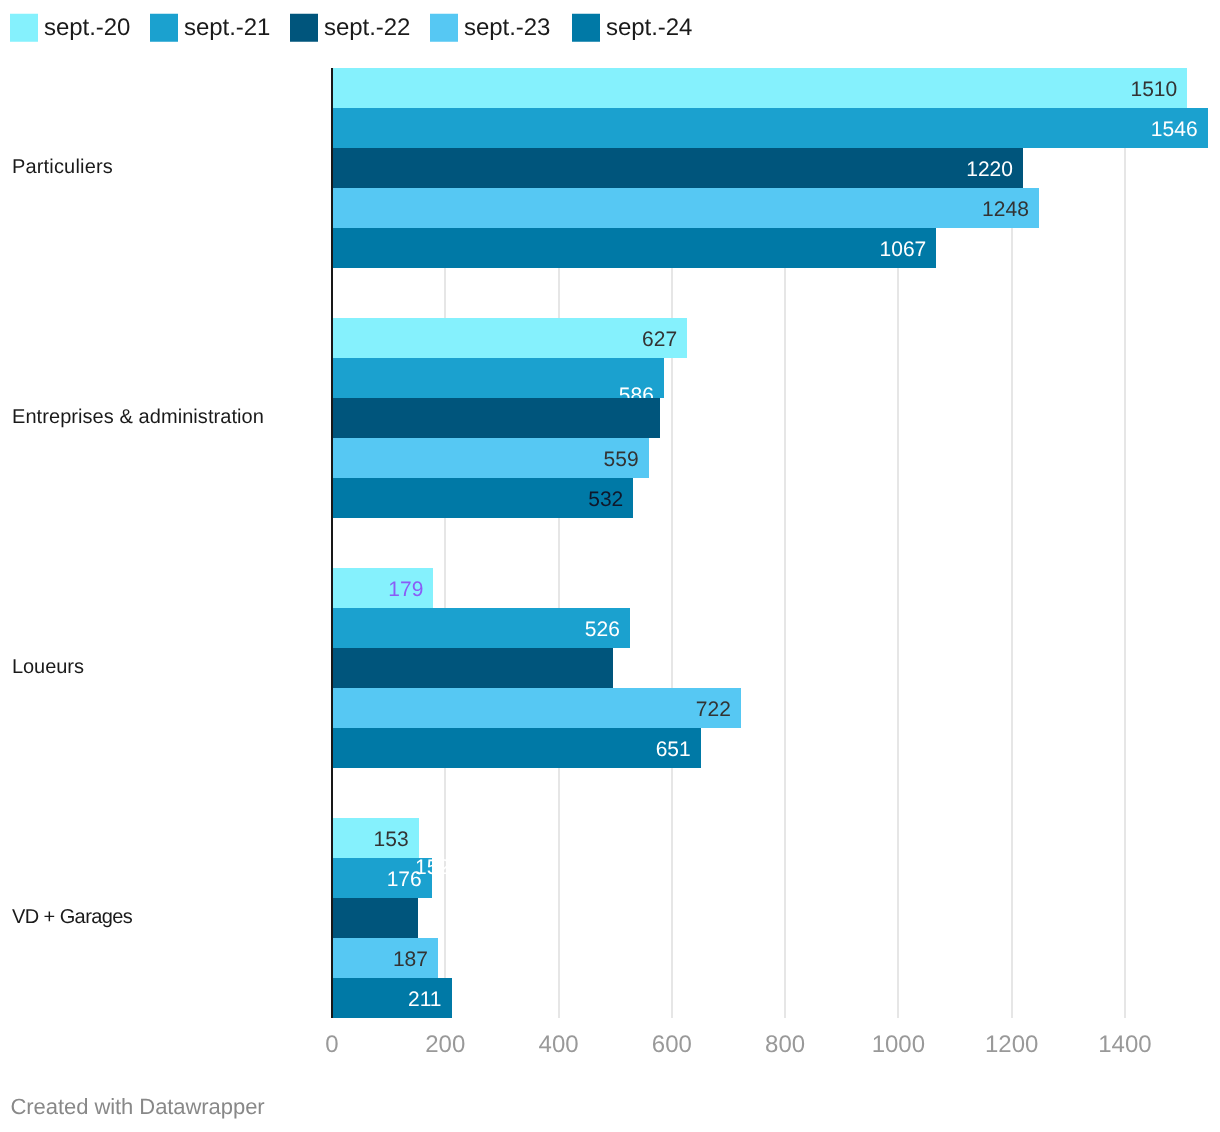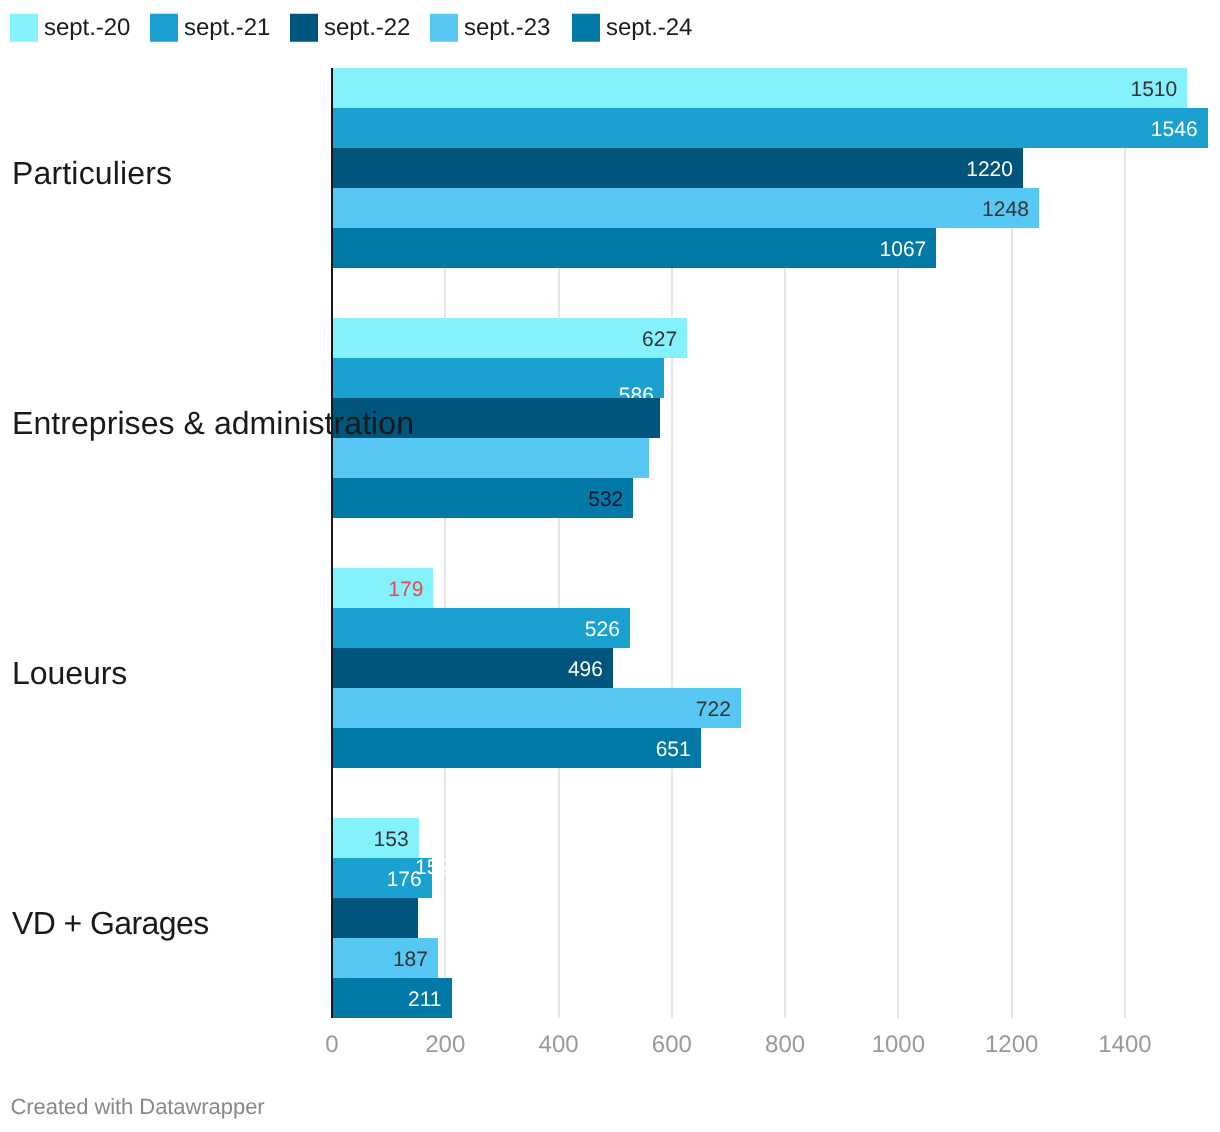--- a/index.html
+++ b/index.html
@@ -7,21 +7,21 @@
   #root{position:relative;width:1220px;height:1132px;overflow:hidden;}
   .legend{position:absolute;left:0;top:0;width:1220px;height:55px;}
   .legend-item{position:absolute;top:0;height:55px;}
   .legend-swatch{position:absolute;left:0;top:13px;width:28px;height:28px;transform:translateY(0.75px);}
   .legend-label{position:absolute;left:34px;top:16.2px;font-size:24px;color:#1a1a1a;line-height:1;white-space:nowrap;}
   .plot{position:absolute;left:0;top:0;width:1220px;height:1132px;}
   #grid{position:absolute;left:0;top:0;width:1220px;height:1132px;}
   #axis{position:absolute;left:0;top:0;width:1220px;height:1132px;pointer-events:none;}
   .bar{position:absolute;height:40px;}
   .barlabel{position:absolute;height:40px;display:flex;align-items:center;justify-content:flex-end;font-size:21px;line-height:1;padding-bottom:0;box-sizing:border-box;}
-  .catlabel{position:absolute;left:12px;font-size:32px;color:#1a1a1a;line-height:1;white-space:nowrap;}
+  .catlabel{position:absolute;left:12px;font-size:20px;color:#1a1a1a;line-height:1;white-space:nowrap;}
   .ticklabel{position:absolute;width:120px;font-size:24px;color:#999999;line-height:1;text-align:center;}
   .footer{position:absolute;left:10.5px;top:1096px;font-size:22px;color:#888888;line-height:1;}
 </style>
 </head>
 <body>
 
 <div id="root">
   <div class="legend" id="legend">
       <div class="legend-item" style="left: 10px;">
         <span class="legend-swatch" style="background: rgb(133, 241, 253);"></span>
@@ -64,29 +64,29 @@
       <div class="barlabel" style="left: 332.03px; top: 189.4px; width: 696.805px; color: rgb(51, 51, 51);">1248</div>
       <div class="bar" style="left: 332.03px; top: 228px; width: 604.295px; background: rgb(0, 121, 166);"></div>
       <div class="barlabel" style="left: 332.03px; top: 229.4px; width: 594.295px; color: rgb(255, 255, 255);">1067</div>
       <div class="catlabel" style="top: 156.8px; letter-spacing: 0.166px;">Particuliers</div>
       <div class="bar" style="left: 332.03px; top: 318px; width: 355.101px; background: rgb(133, 241, 253);"></div>
       <div class="barlabel" style="left: 332.03px; top: 319.4px; width: 345.101px; color: rgb(51, 51, 51);">627</div>
       <div class="bar" style="left: 332.03px; top: 358px; width: 331.881px; background: rgb(27, 161, 207);"></div>
       <div class="barlabel" style="left: 332.03px; top: 375px; width: 321.881px; color: rgb(255, 255, 255);">586</div>
       <div class="bar" style="left: 332.03px; top: 398px; width: 328.483px; background: rgb(0, 85, 124);"></div>
       <div class="bar" style="left: 332.03px; top: 438px; width: 316.59px; background: rgb(86, 200, 243);"></div>
+      <div class="barlabel" style="left: 332.03px; top: 439.4px; width: 306.59px; color: rgb(51, 51, 51);">559</div>
       <div class="bar" style="left: 332.03px; top: 478px; width: 301.298px; background: rgb(0, 121, 166);"></div>
       <div class="barlabel" style="left: 332.03px; top: 479.4px; width: 291.298px; color: #0f172a;">532</div>
       <div class="catlabel" style="top: 406.8px; letter-spacing: 0.066px;">Entreprises &amp; administration</div>
       <div class="bar" style="left: 332.03px; top: 568px; width: 101.377px; background: rgb(133, 241, 253);"></div>
-      <div class="barlabel" style="left: 332.03px; top: 569.4px; width: 91.3766px; color: #ef4444;">179</div>
+      <div class="barlabel" style="left: 332.03px; top: 569.4px; width: 91.3766px; color: #8b5cf6;">179</div>
       <div class="bar" style="left: 332.03px; top: 608px; width: 297.9px; background: rgb(27, 161, 207);"></div>
       <div class="barlabel" style="left: 332.03px; top: 609.4px; width: 287.9px; color: rgb(255, 255, 255);">526</div>
       <div class="bar" style="left: 332.03px; top: 648px; width: 280.91px; background: rgb(0, 85, 124);"></div>
-      <div class="barlabel" style="left: 332.03px; top: 649.4px; width: 270.91px; color: rgb(255, 255, 255);">496</div>
       <div class="bar" style="left: 332.03px; top: 688px; width: 408.905px; background: rgb(86, 200, 243);"></div>
       <div class="barlabel" style="left: 332.03px; top: 689.4px; width: 398.905px; color: rgb(51, 51, 51);">722</div>
       <div class="bar" style="left: 332.03px; top: 728px; width: 368.694px; background: rgb(0, 121, 166);"></div>
       <div class="barlabel" style="left: 332.03px; top: 729.4px; width: 358.694px; color: rgb(255, 255, 255);">651</div>
       <div class="catlabel" style="top: 656.8px; letter-spacing: -0.062px;">Loueurs</div>
       <div class="bar" style="left: 332.03px; top: 818px; width: 86.6516px; background: rgb(133, 241, 253);"></div>
       <div class="barlabel" style="left: 332.03px; top: 819.4px; width: 76.6516px; color: rgb(51, 51, 51);">153</div>
       <div class="bar" style="left: 332.03px; top: 858px; width: 99.6776px; background: rgb(27, 161, 207);"></div>
       <div class="barlabel" style="left: 332.03px; top: 859.4px; width: 89.6776px; color: rgb(255, 255, 255);">176</div>
       <div class="bar" style="left: 332.03px; top: 898px; width: 86.0852px; background: rgb(0, 85, 124);"></div>

